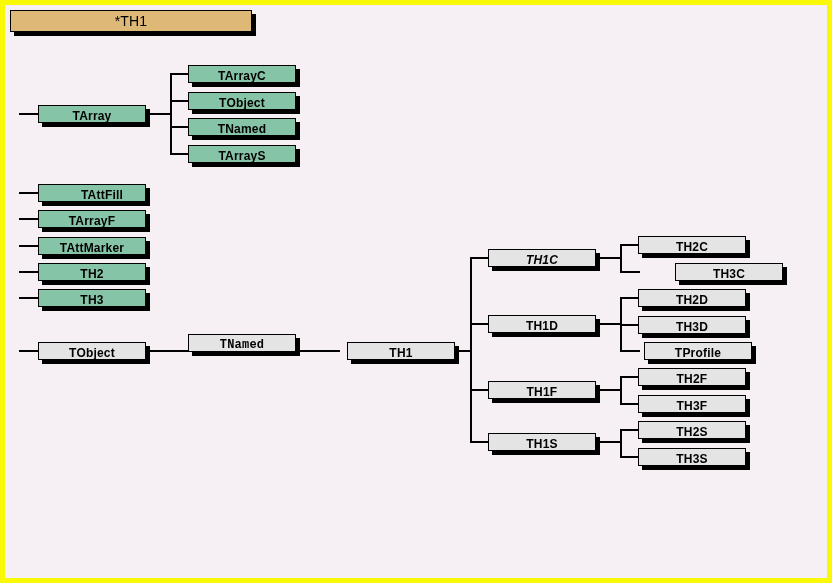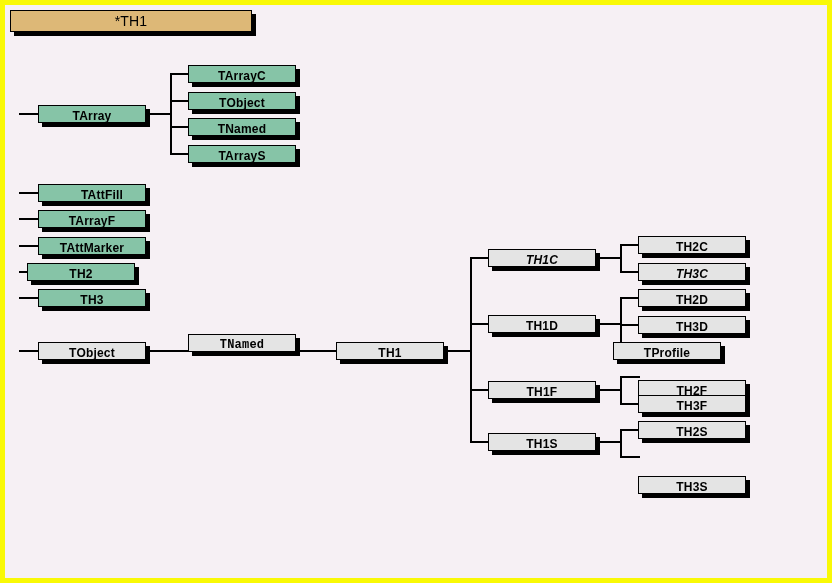--- a/index.html
+++ b/index.html
@@ -148,69 +148,69 @@
       </div>
       <div class="cbox green" style="left: 33px; top: 179px; width: 108px; padding-left: 20px;">
         <span class="label">TAttFill</span>
       </div>
       <div class="cbox green" style="left: 33px; top: 205px; width: 108px;">
         <span class="label">TArrayF</span>
       </div>
       <div class="cbox green" style="left: 33px; top: 232px; width: 108px;">
         <span class="label">TAttMarker</span>
       </div>
-      <div class="cbox green" style="left: 22px; top: 258px; width: 108px;">
+      <div class="cbox green" style="left: 33px; top: 258px; width: 108px;">
         <span class="label">TH2</span>
       </div>
       <div class="cbox green" style="left: 33px; top: 284px; width: 108px;">
         <span class="label">TH3</span>
       </div>
       <div class="cbox grey" style="left: 33px; top: 337px; width: 108px;">
         <span class="label">TObject</span>
       </div>
       <div class="cbox grey" style="left: 183px; top: 329px; width: 108px; font-family: Liberation Mono, monospace;">
         <span class="label">TNamed</span>
       </div>
-      <div class="cbox grey" style="left: 331px; top: 337px; width: 108px;">
+      <div class="cbox grey" style="left: 342px; top: 337px; width: 108px;">
         <span class="label">TH1</span>
       </div>
       <div class="cbox grey" style="left: 483px; top: 244px; width: 108px; font-style: italic;">
         <span class="label">TH1C</span>
       </div>
       <div class="cbox grey" style="left: 483px; top: 310px; width: 108px;">
         <span class="label">TH1D</span>
       </div>
       <div class="cbox grey" style="left: 483px; top: 376px; width: 108px;">
         <span class="label">TH1F</span>
       </div>
       <div class="cbox grey" style="left: 483px; top: 428px; width: 108px;">
         <span class="label">TH1S</span>
       </div>
       <div class="cbox grey" style="left: 633px; top: 231px; width: 108px;">
         <span class="label">TH2C</span>
       </div>
-      <div class="cbox grey" style="left: 633px; top: 258px; width: 108px; font-style: italic;">
+      <div class="cbox grey" style="left: 670px; top: 258px; width: 108px;">
         <span class="label">TH3C</span>
       </div>
       <div class="cbox grey" style="left: 633px; top: 284px; width: 108px;">
         <span class="label">TH2D</span>
       </div>
       <div class="cbox grey" style="left: 633px; top: 311px; width: 108px;">
         <span class="label">TH3D</span>
       </div>
-      <div class="cbox grey" style="left: 608px; top: 337px; width: 108px;">
+      <div class="cbox grey" style="left: 639px; top: 337px; width: 108px;">
         <span class="label">TProfile</span>
       </div>
-      <div class="cbox grey" style="left: 633px; top: 363px; width: 108px; margin-top: 12px;">
+      <div class="cbox grey" style="left: 633px; top: 363px; width: 108px;">
         <span class="label">TH2F</span>
       </div>
       <div class="cbox grey" style="left: 633px; top: 390px; width: 108px;">
         <span class="label">TH3F</span>
       </div>
       <div class="cbox grey" style="left: 633px; top: 416px; width: 108px;">
         <span class="label">TH2S</span>
       </div>
-      <div class="cbox grey" style="left: 633px; top: 443px; width: 108px; margin-top: 28px;">
+      <div class="cbox grey" style="left: 633px; top: 443px; width: 108px;">
         <span class="label">TH3S</span>
       </div>
     </div>
 
 </div>
 
 </body></html>

